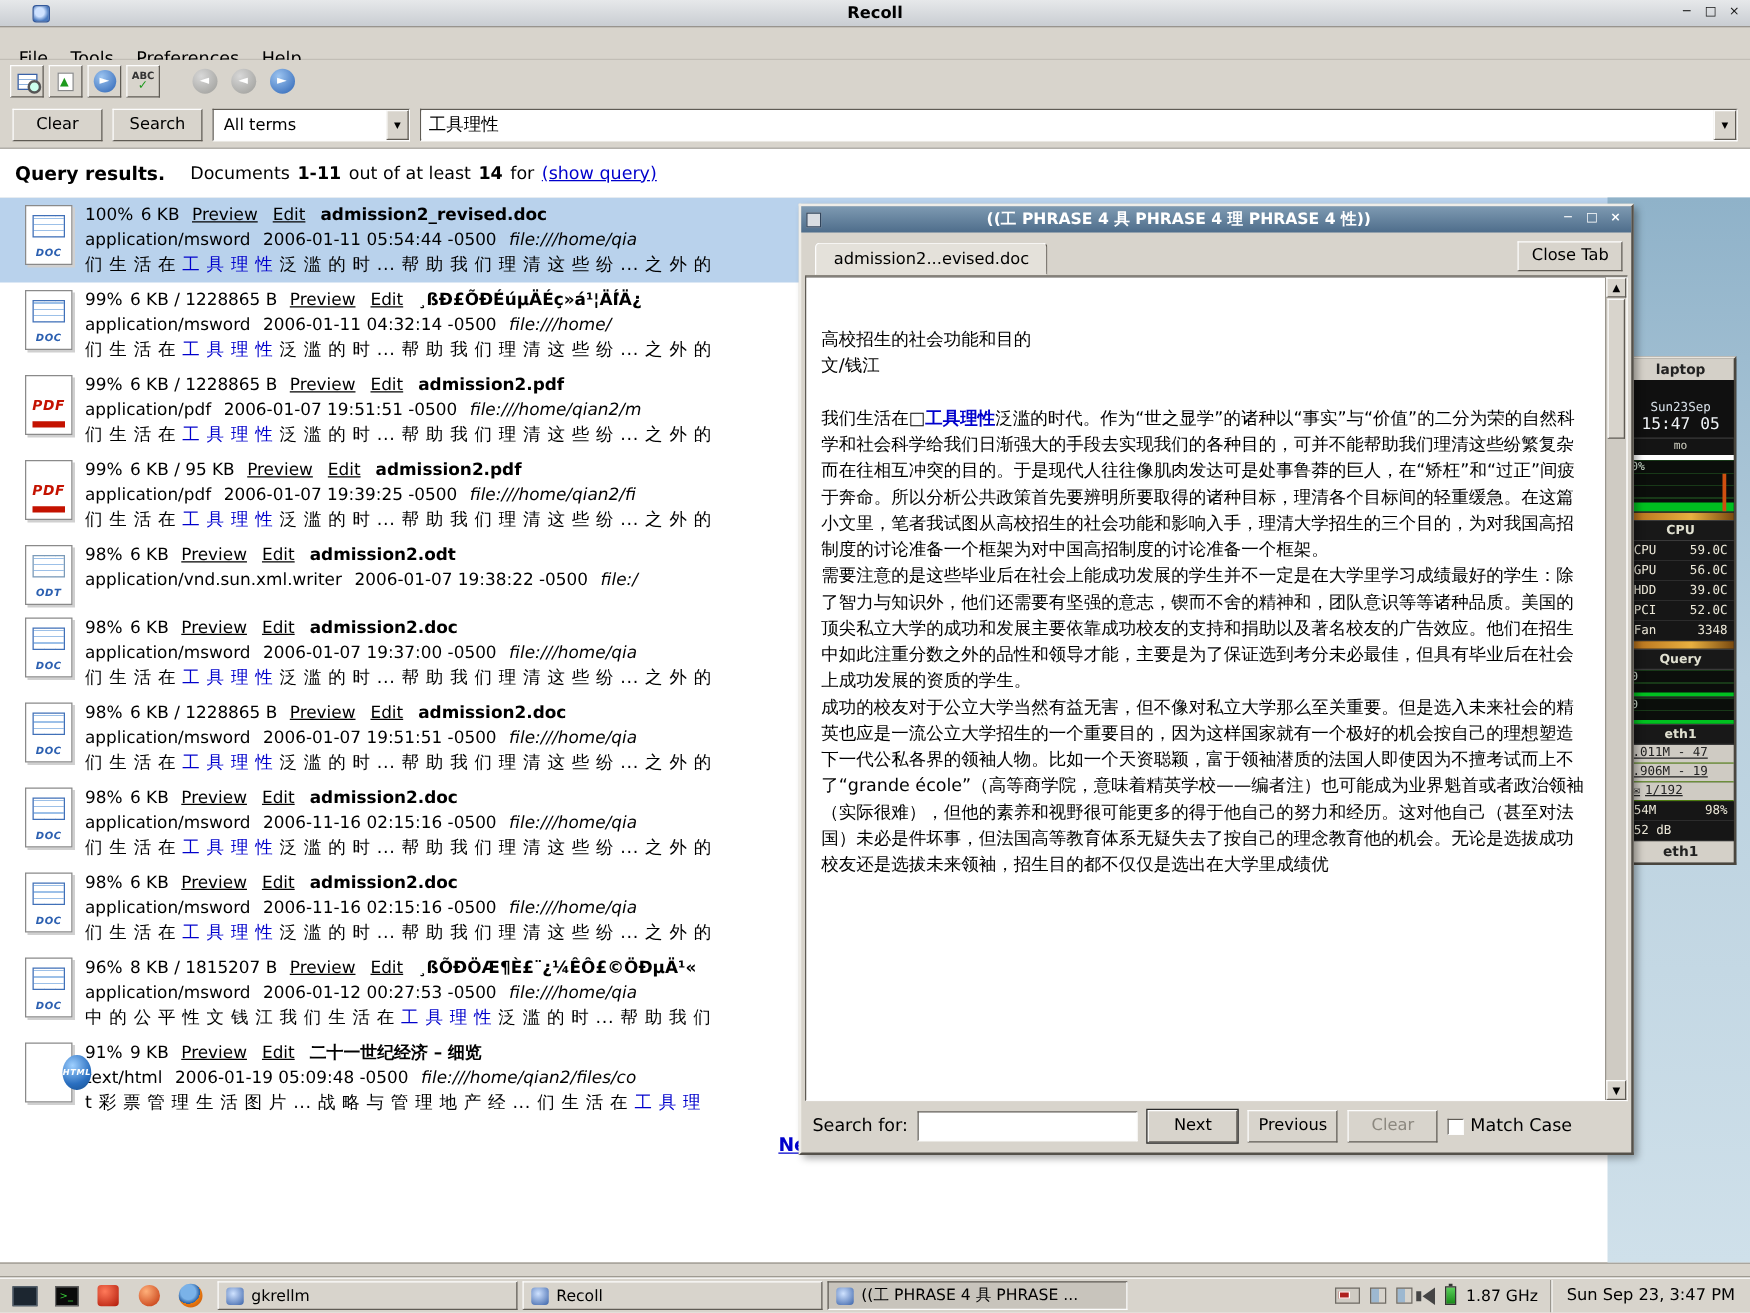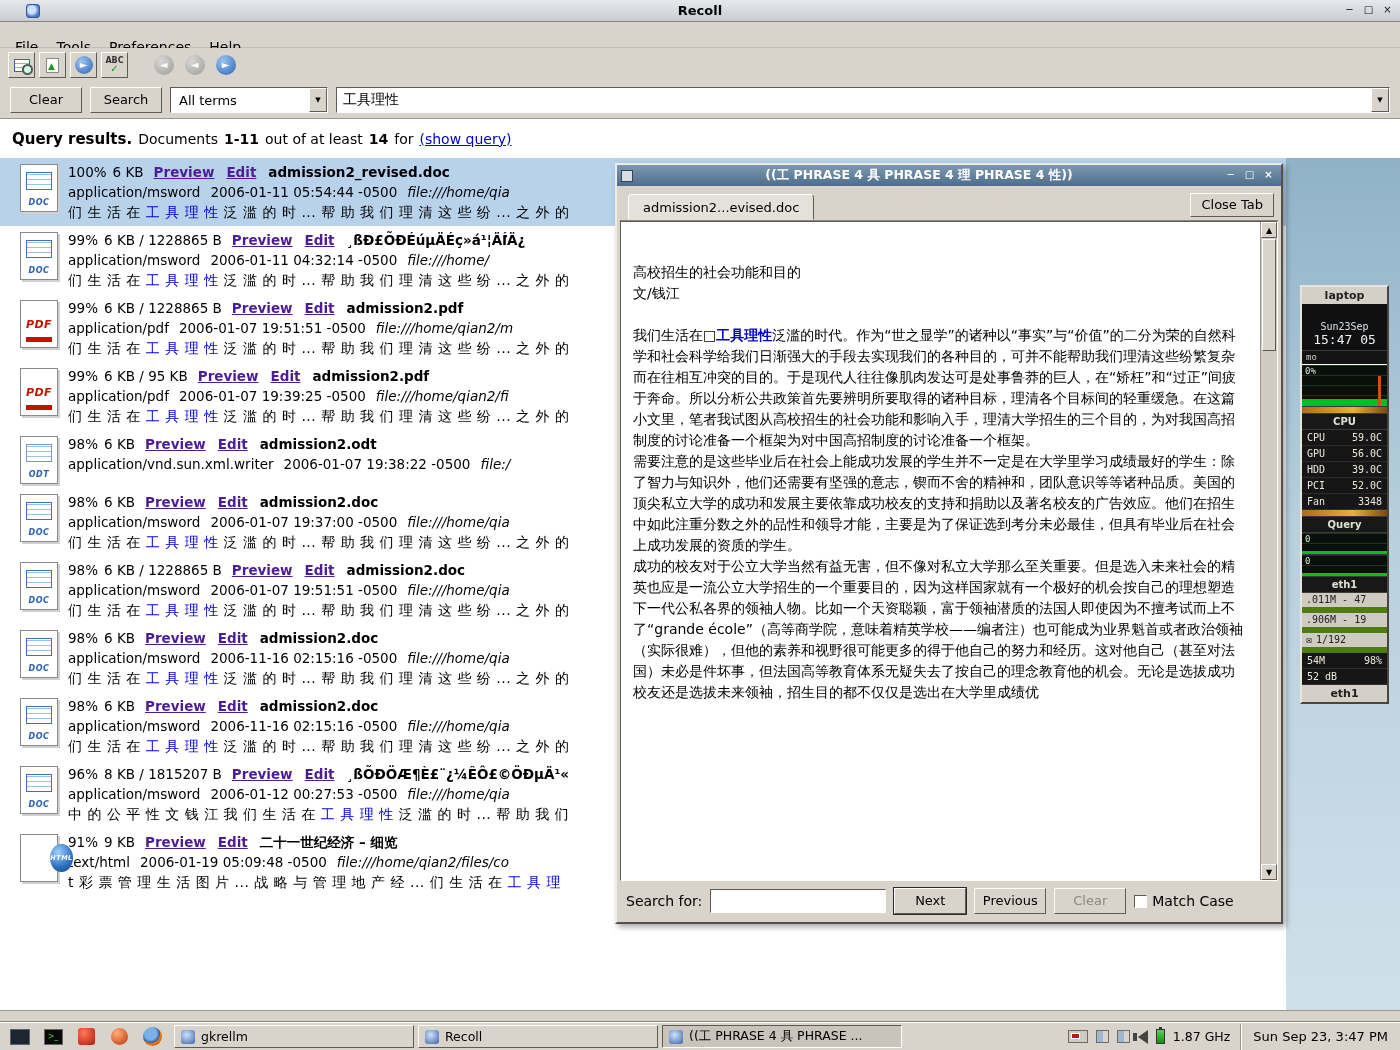--- a/index.html
+++ b/index.html
@@ -51,21 +51,21 @@
   .combo { height:26px; display:flex; align-items:center; background:#fff; }
   .combo .cval { padding:0 8px; font-size:13px; flex:1; white-space:nowrap; }
   .combo .carrow { width:18px; height:100%; display:flex; align-items:center; justify-content:center; font-size:7px; }
   .combo-mode { width:158px; }
   .combo-query { flex:1; }
   .combo-query input { flex:1; border:none; outline:none; font-size:14px; padding:0 6px; font-family:inherit; height:22px; }
 
   
   .qheader { position:absolute; left:0; top:118px; width:1400px; height:40px; background:#fff;
     border-top:1px solid #9a968e; display:flex; align-items:center; padding-left:12px; font-size:14px; gap:6px; }
-  .qheader .qtitle { font-weight:bold; font-size:15px; }
+  .qheader .qtitle { font-weight:bold; font-size:15px; margin-right:14px; }
   .qheader b { font-weight:bold; }
   a.link { color:#0000cc; text-decoration:underline; cursor:pointer; }
 
   
   .results-area { position:absolute; left:0; top:158px; width:1400px; height:852px; background:#fff; overflow:hidden; }
   .result { display:flex; padding:4px 0 4px 10px; }
   .result.selected { background:#b9d2ec; }
   .ficol { width:58px; flex:0 0 58px; display:flex; justify-content:center; padding-top:2px; }
   .ficon { width:38px; height:48px; background:#fff; border:1px solid #8a8a8a; position:relative;
     display:flex; align-items:center; justify-content:center; box-shadow:2px 2px 0 #d0d0d0; }
@@ -74,37 +74,37 @@
     border:1px solid #4070b8; background:repeating-linear-gradient(0deg,#fff 0 4px,#9cc0e8 4px 5px),repeating-linear-gradient(90deg,transparent 0 8px,#9cc0e8 8px 9px); }
   .ficon.odt::before { border-color:#7a9ab8; }
   .ficon.doc .tag, .ficon.odt .tag { position:absolute; bottom:4px; color:#2b5fb0; }
   .ficon.pdf .tag { color:#c41200; font-size:11px; }
   .ficon.pdf::after { content:""; position:absolute; left:5px; bottom:5px; right:5px; height:5px; background:#c41200; }
   .ficon.html .tag { width:28px; height:28px; border-radius:50%; color:#fff; font-size:6.5px; line-height:28px; text-align:center;
     background:radial-gradient(circle at 35% 30%,#9fd0ff 0%,#2a6fc0 60%,#174e8d 100%);margin-left:45px; }
   .rbody { flex:1; font-size:13.5px; line-height:20px; min-width:0; }
   .l1 .pct { margin-right:6px; }
   .l1 .size { margin-right:10px; }
-  .l1 .lnk { color:#4c1d95; text-decoration:underline; margin-right:12px; cursor:pointer;font-weight:bold; }
+  .l1 .lnk { color:#000000; text-decoration:underline; margin-right:12px; cursor:pointer; }
   .l1 .rtitle { font-weight:bold; }
   .l2 .mime { margin-right:10px; }
   .l2 .rdate { margin-right:10px; }
   .l2 .rpath { font-style:italic; }
   .l3 { font-size:14px; letter-spacing:.5px; white-space:nowrap; overflow:hidden; }
   .l3 .hl { color:#0000cc; }
   .next-wrap { text-align:center; padding:10px 0; width:1285px; }
   .next-wrap a { font-weight:bold; font-size:15px; }
 
   
   .statusbar { position:absolute; left:0; top:1010px; width:1400px; height:12px; background:#d8d4cc; border-top:1px solid #9a968e; }
   .desktop-strip { position:absolute; left:1286px; top:158px; width:114px; height:852px;
     background:linear-gradient(180deg,#8fb2c9 0%,#b9d0de 45%,#cfe0ea 100%); z-index:2; }
 
   
-  .pw { position:absolute; left:615px; top:163px; width:668px; height:761px; z-index:5;
+  .pw { position:absolute; left:639px; top:163px; width:668px; height:761px; z-index:5;
     background:#d8d4cc; border:2px solid; border-color:#efede8 #55514a #55514a #efede8; box-shadow:3px 3px 6px rgba(0,0,0,.35); }
   .pw-titlebar { height:21px; background:linear-gradient(180deg,#7e9ab2,#4e6d8b); display:flex; align-items:center;
     color:#fff; font-weight:bold; font-size:12.5px; position:relative; }
   .pw-titlebar .pticon { width:12px; height:12px; margin-left:4px; background:#d9dde2; border:1px solid #31455c; }
   .pw-titlebar .pttext { position:absolute; left:0; right:60px; text-align:center; white-space:nowrap; overflow:hidden; }
   .pw-titlebar .wbtns .wbtn { color:#fff; }
   .pw-inner { padding:3px; height:738px; display:flex; flex-direction:column; }
   .pw-tabrow { height:32px; display:flex; align-items:flex-end; padding:2px 4px 0 8px; border-bottom:1px solid #8a867e; }
   .pw-tab { height:26px; padding:0 14px; font-size:13px; line-height:25px; background:#e4e1da;
     border:1px solid; border-color:#fdfdfd #5f5b54 #e4e1da #fdfdfd; border-radius:4px 4px 0 0; }
@@ -128,32 +128,32 @@
   .cbwrap { display:flex; align-items:center; gap:5px; font-size:14px; }
   .cb { width:13px; height:13px; background:#fff; border:1px solid; border-color:#5f5b54 #fdfdfd #fdfdfd #5f5b54; }
 
   
   .gk { position:absolute; left:1300px; top:285px; width:89px; z-index:3; background:#141414;
     border:2px solid; border-color:#e8e4dc #4a463e #4a463e #e8e4dc; font-family:"DejaVu Sans Mono","Liberation Mono",monospace; }
   .gk-host { background:#d4d0c8; color:#222; font:bold 11px "DejaVu Sans",sans-serif; text-align:center; line-height:17px; }
   .gk-clock { background:#101010; text-align:center; padding:17px 0 3px; border-bottom:1px solid #3a3a3a; }
   .gk-date { color:#d8e0e8; font-size:10px; }
   .gk-time { color:#eef2f6; font-size:13px; }
-  .gk-mini { color:#cfcfc0; font-size:9px; text-align:left; padding:0 4px; line-height:13px; border-bottom:1px solid #ffffff; }
+  .gk-mini { color:#cfcfc0; font-size:9px; text-align:center; padding:0 4px; line-height:13px; border-bottom:4px solid #ffffff; }
   .gk-chart { height:42px; background:#0b0e0b; position:relative; border-bottom:1px solid #3a3a3a;
     background-image:repeating-linear-gradient(180deg,rgba(40,110,40,.45) 0 1px,transparent 1px 10px); }
   .gk-chart.small { height:22px; }
   .gk-pct { position:absolute; top:1px; left:3px; color:#d8e8d8; font-size:9px; }
   .gk-green { position:absolute; left:0; right:0; bottom:0; height:7px; background:#00c020; }
   .gk-green.low { height:3px; }
   .gk-spike { position:absolute; right:6px; bottom:0; width:3px; height:30px; background:#d05010; }
   .gk-krell { height:7px; background:linear-gradient(90deg,#b06a18,#e8b040 60%,#7a4a10); border-bottom:1px solid #3a3a3a; }
   .gk-label { background:#181818; color:#e0e0d0; text-align:center; font:bold 10px "DejaVu Sans",sans-serif; line-height:15px; border-bottom:1px solid #3a3a3a; }
   .gk-row { display:flex; justify-content:space-between; padding:0 5px; color:#ece8d8; font-size:10px; line-height:15px; background:#161616; border-bottom:1px solid #2c2c2c; }
-  .gk-lightrow { background:#cfcbc3; color:#222; font-size:10px; line-height:14px; padding:0 4px; border-bottom:6px solid #4d7c0f; display:flex; gap:4px; align-items:center; }
+  .gk-lightrow { background:#cfcbc3; color:#222; font-size:10px; line-height:14px; padding:0 4px; border-bottom:1px solid #4d7c0f; display:flex; gap:4px; align-items:center;text-decoration:underline; }
   .gk-foot { background:#d4d0c8; color:#222; font:bold 11px "DejaVu Sans",sans-serif; text-align:center; line-height:17px; }
 
   
   .taskbar { position:absolute; left:0; top:1022px; width:1400px; height:28px; background:#d8d4cc;
     border-top:1px solid #fff; box-shadow:0 -1px 0 #8a867e; display:flex; align-items:center; gap:4px; padding:0 4px; z-index:10; }
   .launchers { display:flex; gap:9px; align-items:center; padding:0 6px 0 4px; }
   .tl { width:24px; height:22px; display:flex; align-items:center; justify-content:center; }
   .li-screen { width:20px; height:16px; background:#1c2630; border:1px solid #55626e; }
   .li-term { width:19px; height:16px; background:#0a0a0a; border:1px solid #666; color:#3ad03a; font-size:8px; line-height:14px; text-align:center; }
   .li-red1 { width:17px; height:17px; background:radial-gradient(circle at 35% 30%,#ff7a5a,#b01808); border-radius:3px; }

